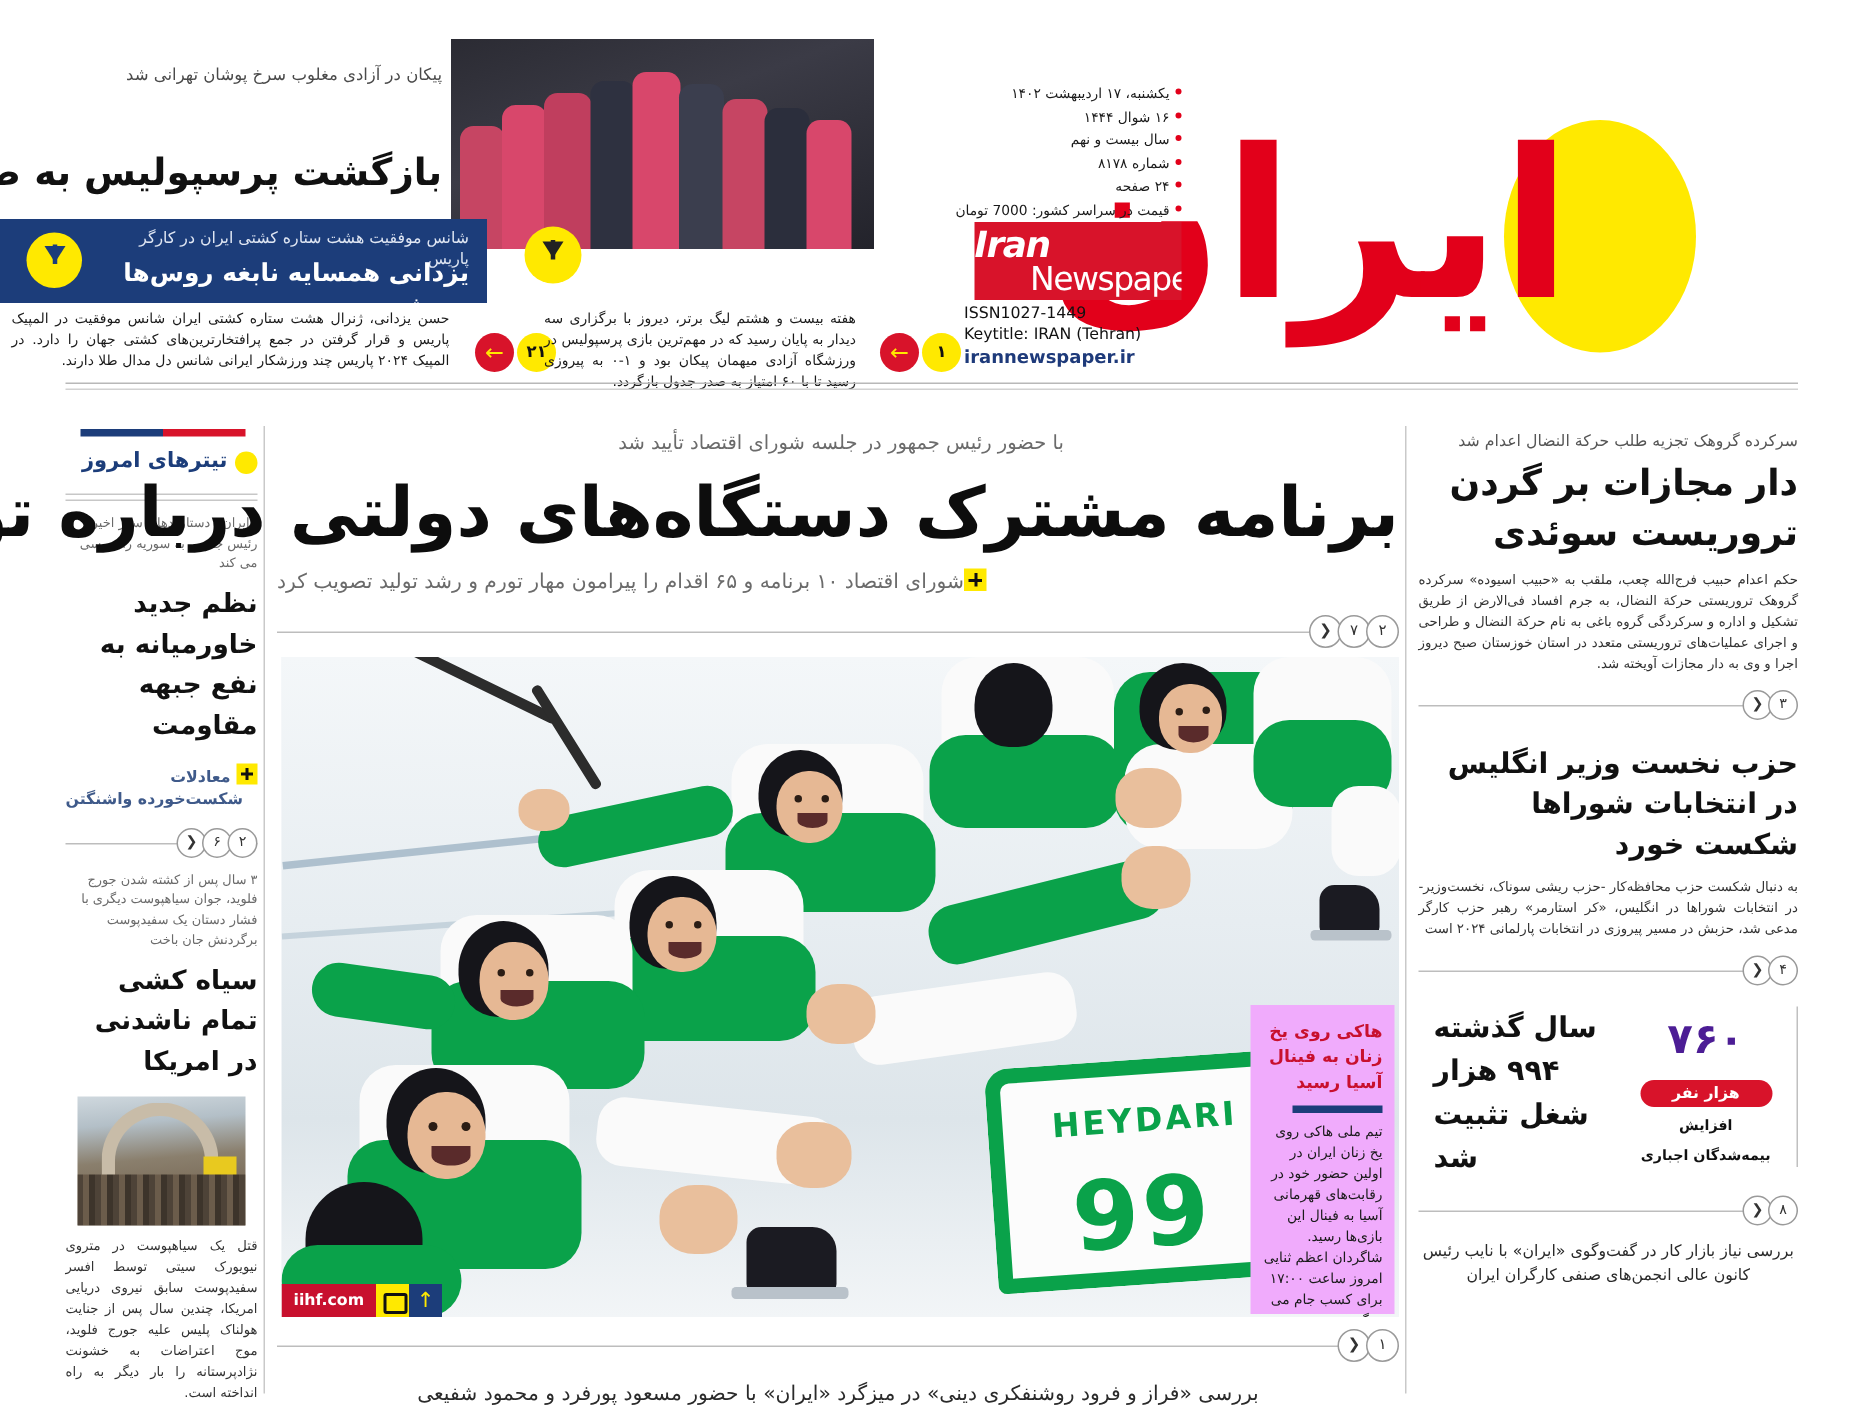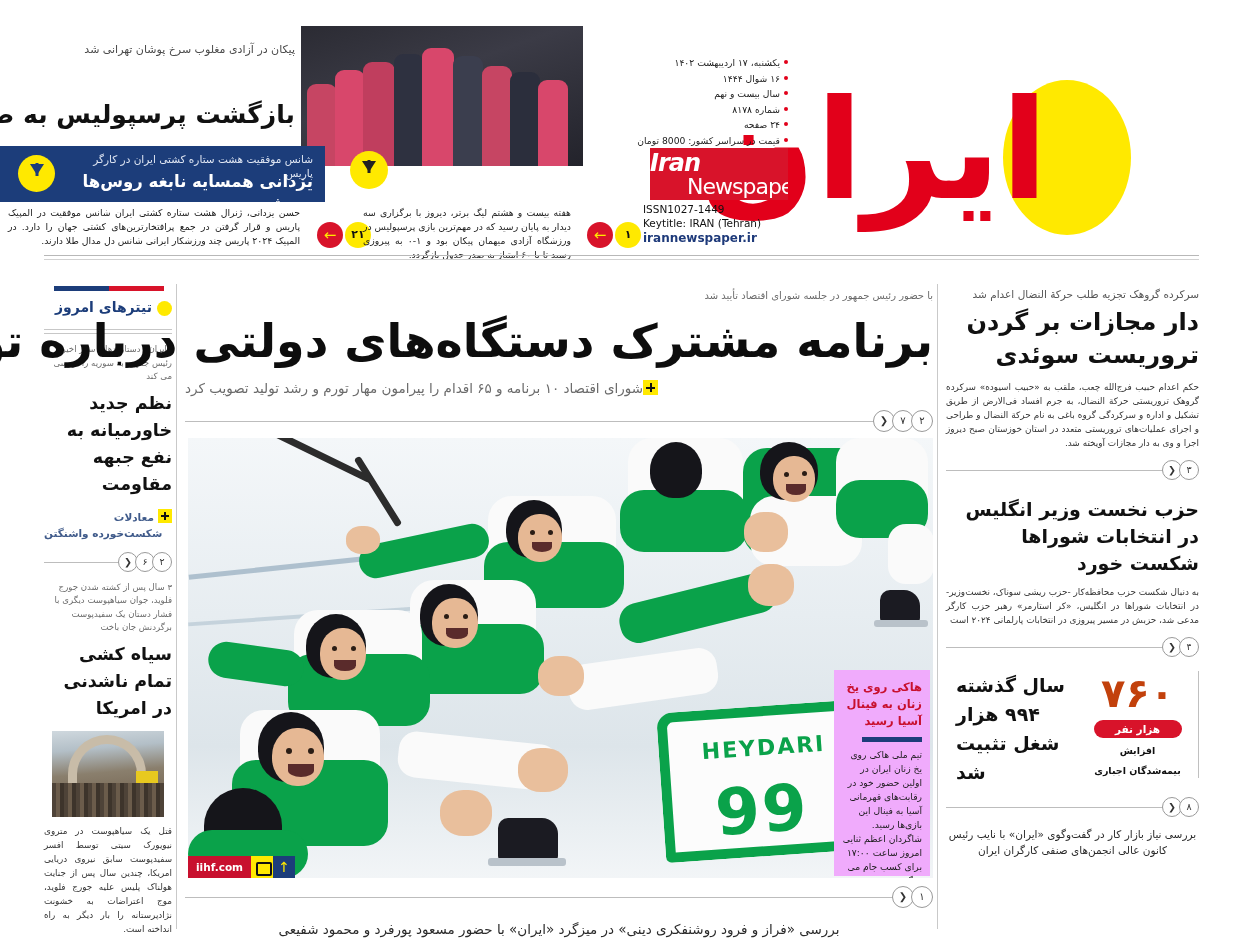--- a/index.html
+++ b/index.html
@@ -254,21 +254,21 @@
     position: absolute; right: 6px; bottom: 26px; width: 22px; height: 20px;
     background: #e8c91f;
   }
 
   
   #center {
     position: absolute; left: 185px; top: 286px; width: 748px;
     direction: rtl;
   }
   .c-kicker {
-    font-size: 10px; color: #6b6b6b; text-align: right; line-height: 20px;
+    font-size: 13px; color: #6b6b6b; text-align: center; line-height: 20px;
     padding-left: 4px;
   }
   .c-head {
     font-size: 46px; font-weight: 800; color: #0d0d0d;
     line-height: 62px; text-align: left; margin-top: 4px;
     white-space: nowrap; letter-spacing: -0.5px;
   }
   .c-subrow {
     margin-top: 6px; text-align: left; direction: rtl;
     font-size: 13.5px; line-height: 20px; color: #6b6b6b;
@@ -400,21 +400,21 @@
     display: flex; align-items: flex-start; direction: rtl; margin-top: 14px;
   }
   .stat-text {
     flex: 1; font-size: 19px; font-weight: 800; color: #111;
     line-height: 29px; text-align: left; padding-left: 10px;
   }
   .stat-box {
     width: 112px; border-right: 1px solid #c0c0c0; padding-right: 10px; text-align: center;
   }
   .stat-num {
-    font-size: 40px; font-weight: 800; color: #c2410c; line-height: 44px;
+    font-size: 28px; font-weight: 800; color: #4c1d95; line-height: 44px;
     letter-spacing: -1px;
   }
   .stat-pill {
     background: #d8132a; color: #fff; font-size: 10.5px; font-weight: 700;
     border-radius: 14px; padding: 3px 0; margin: 5px auto 0 auto; width: 88px;
   }
   .stat-cap {
     font-size: 9.5px; color: #111; font-weight: 700; line-height: 14px; margin-top: 6px;
   }
   .r-footer {
@@ -432,21 +432,21 @@
       <div class="logo-sun"></div>
       <div class="logo-text">ایران</div>
     </div>
 
     <div class="info-col">
       <div class="info-line"><span class="bullet"></span><span>یکشنبه، ۱۷ اردیبهشت ۱۴۰۲</span></div>
       <div class="info-line"><span class="bullet"></span><span>۱۶ شوال ۱۴۴۴</span></div>
       <div class="info-line"><span class="bullet"></span><span>سال بیست و نهم</span></div>
       <div class="info-line"><span class="bullet"></span><span>شماره ۸۱۷۸</span></div>
       <div class="info-line"><span class="bullet"></span><span>۲۴ صفحه</span></div>
-      <div class="info-line"><span class="bullet"></span><span>قیمت در سراسر کشور: 8000 تومان</span></div>
+      <div class="info-line"><span class="bullet"></span><span>قیمت در سراسر کشور: 7000 تومان</span></div>
     </div>
 
     <div class="brand-box">
       <div class="brand-iran">Iran</div>
       <div class="brand-news">Newspaper</div>
     </div>
 
     <div class="issn-block">
       <div class="issn-line">ISSN1027-1449</div>
       <div class="issn-line">Keytitle: IRAN (Tehran)</div>

